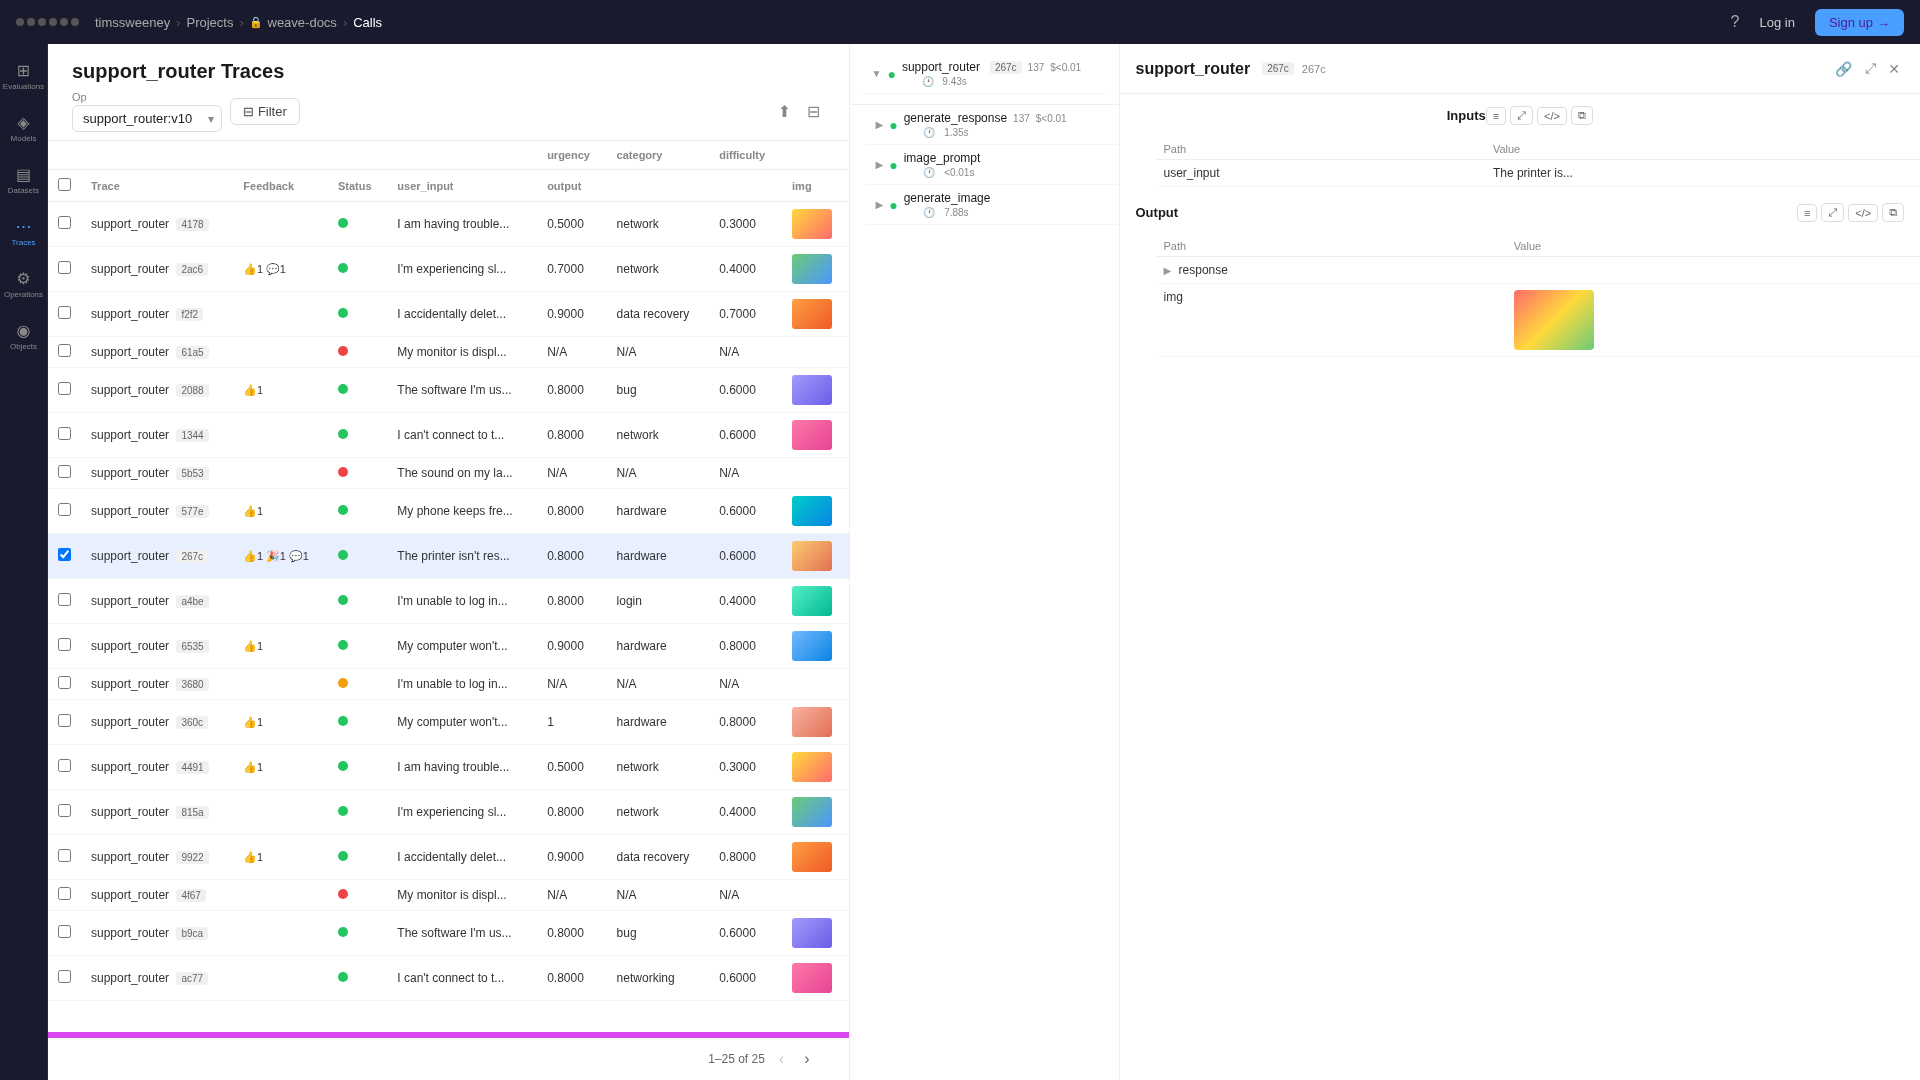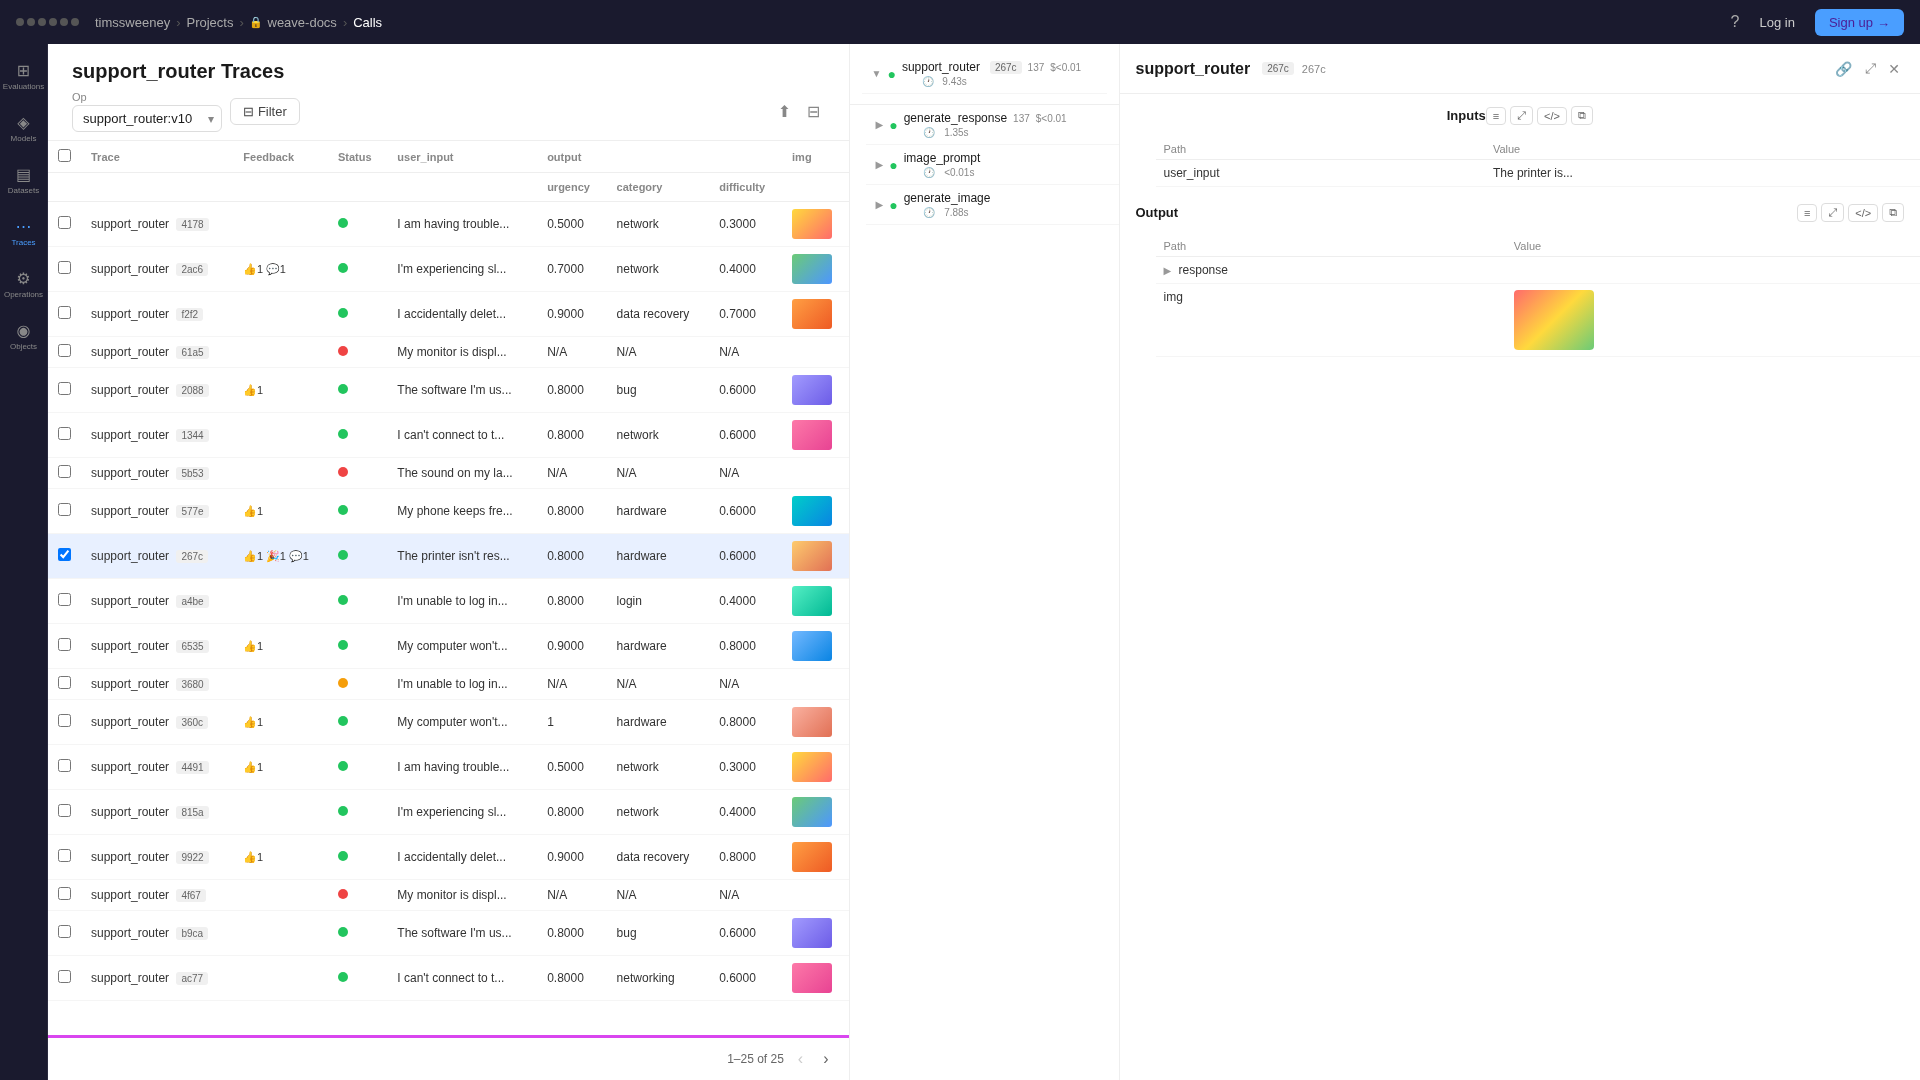--- a/index.html
+++ b/index.html
@@ -148,22 +148,22 @@
     .status-warn { background: #f59e0b; }
     .num-val { color: #333; }
     .na-val { color: #bbb; }
     .img-placeholder { width: 40px; height: 30px; background: #e0e0e0; border-radius: 3px; display: flex; align-items: center; justify-content: center; font-size: 8px; color: #999; }
 
     
     .pagination {
       display: flex;
       align-items: center;
       justify-content: flex-end;
-      padding: 10px 14px;
-      border-top: 3px solid #d946ef;
+      padding: 10px 33px;
+      border-top: 6px solid #d946ef;
       gap: 8px;
       font-size: 12px;
       color: #666;
     }
     .page-btn { border: none; background: none; cursor: pointer; color: #666; font-size: 16px; padding: 2px 6px; border-radius: 4px; }
     .page-btn:disabled { color: #ccc; cursor: not-allowed; }
 
     
     .trace-panel {
       width: 270px;
@@ -355,38 +355,38 @@
           <button class="icon-btn">⬆</button>
           <button class="icon-btn">⊟</button>
         </div>
       </div>
     </div>
 
     <div class="table-container">
       <table class="traces-table">
         <thead>
           <tr>
-            <th class="check-col"><input type="checkbox" style=""></th>
-            <th>Trace</th>
-            <th>Feedback</th>
-            <th>Status</th>
-            <th>user_input</th>
-            <th colspan="3" style="border-bottom:1px solid #eee">output</th>
-            <th>img</th>
-          </tr>
-          <tr>
             <th></th>
               <th></th>
               <th></th>
               <th></th>
               <th></th>
             <th>urgency</th>
             <th>category</th>
             <th>difficulty</th>
             <th></th>
+          </tr>
+          <tr>
+            <th class="check-col"><input type="checkbox" style=""></th>
+            <th>Trace</th>
+            <th>Feedback</th>
+            <th>Status</th>
+            <th>user_input</th>
+            <th colspan="3" style="border-bottom:1px solid #eee">output</th>
+            <th>img</th>
           </tr>
         </thead>
         <tbody id="table-body">
         <tr>
       <td><input type="checkbox" style=""></td>
       <td>
         <span style="font-weight:500">support_router</span>
         <span class="id-badge">4178</span>
       </td>
       <td style="font-size:11px"></td>

